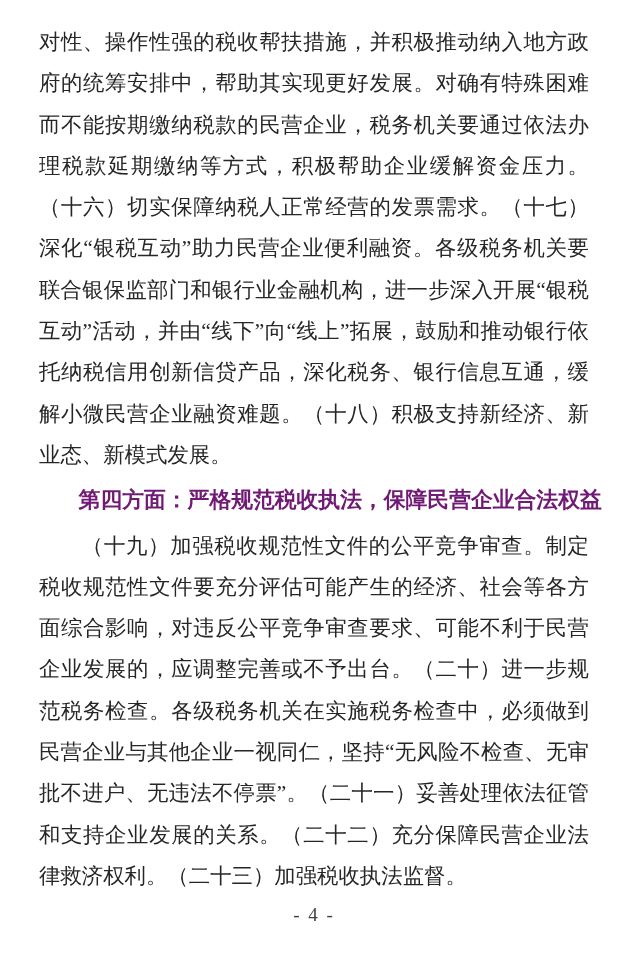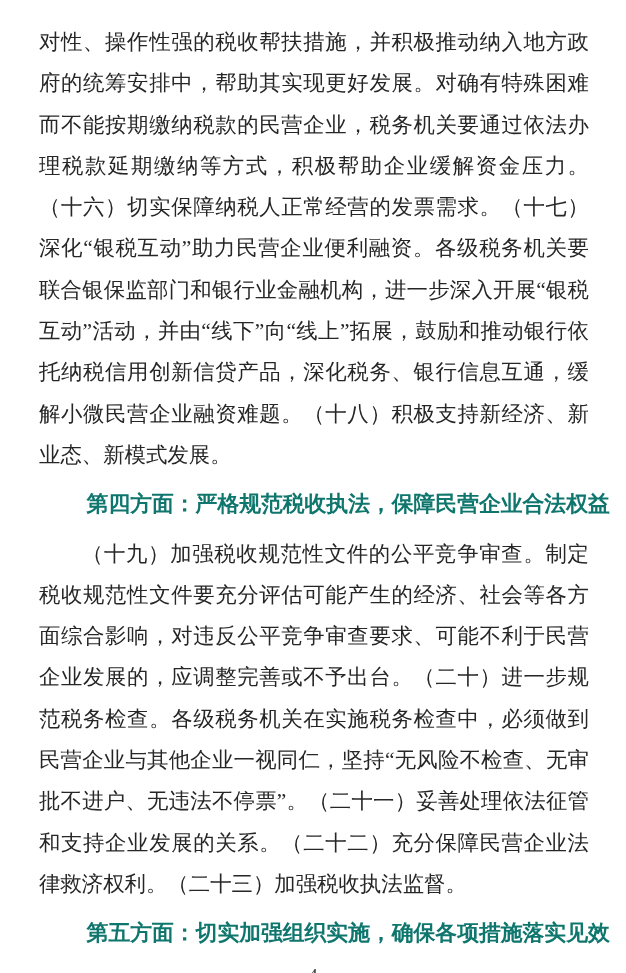--- a/index.html
+++ b/index.html
@@ -24,25 +24,25 @@
     line-height: 41.3px;
     text-align: justify;
     text-justify: inter-character;
     line-break: strict;
     letter-spacing: 0;
   }
   .para.indent {
     text-indent: 2em;
   }
   .heading {
-    margin: 8px;
+    margin: 0;
     font-size: 21.8px;
     line-height: 41.3px;
     font-weight: bold;
-    color: #0f766e;
+    color: #701a75;
     text-indent: 2em;
     white-space: nowrap;
     letter-spacing: 0;
   }
   .page-number {
     margin-top: 5px;
     text-align: center;
     font-size: 19px;
     line-height: 26px;
     color: #3c4246;
@@ -54,17 +54,16 @@
 <body>
 
 <div class="page">
 
   <p class="para">对性、操作性强的税收帮扶措施，并积极推动纳入地方政府的统筹安排中，帮助其实现更好发展。对确有特殊困难而不能按期缴纳税款的民营企业，税务机关要通过依法办理税款延期缴纳等方式，积极帮助企业缓解资金压力。（十六）切实保障纳税人正常经营的发票需求。（十七）深化“银税互动”助力民营企业便利融资。各级税务机关要联合银保监部门和银行业金融机构，进一步深入开展“银税互动”活动，并由“线下”向“线上”拓展，鼓励和推动银行依托纳税信用创新信贷产品，深化税务、银行信息互通，缓解小微民营企业融资难题。（十八）积极支持新经济、新业态、新模式发展。</p>
 
   <h2 class="heading">第四方面：严格规范税收执法，保障民营企业合法权益</h2>
 
   <p class="para indent">（十九）加强税收规范性文件的公平竞争审查。制定税收规范性文件要充分评估可能产生的经济、社会等各方面综合影响，对违反公平竞争审查要求、可能不利于民营企业发展的，应调整完善或不予出台。（二十）进一步规范税务检查。各级税务机关在实施税务检查中，必须做到民营企业与其他企业一视同仁，坚持“无风险不检查、无审批不进户、无违法不停票”。（二十一）妥善处理依法征管和支持企业发展的关系。（二十二）充分保障民营企业法律救济权利。（二十三）加强税收执法监督。</p>
 
-  <h2 class="heading">第五方面：切实加强组织实施，确保各项措施落实见效</h2>
 
   <div class="page-number">- 4 -</div>
 
 </div>
 
 </body></html>

